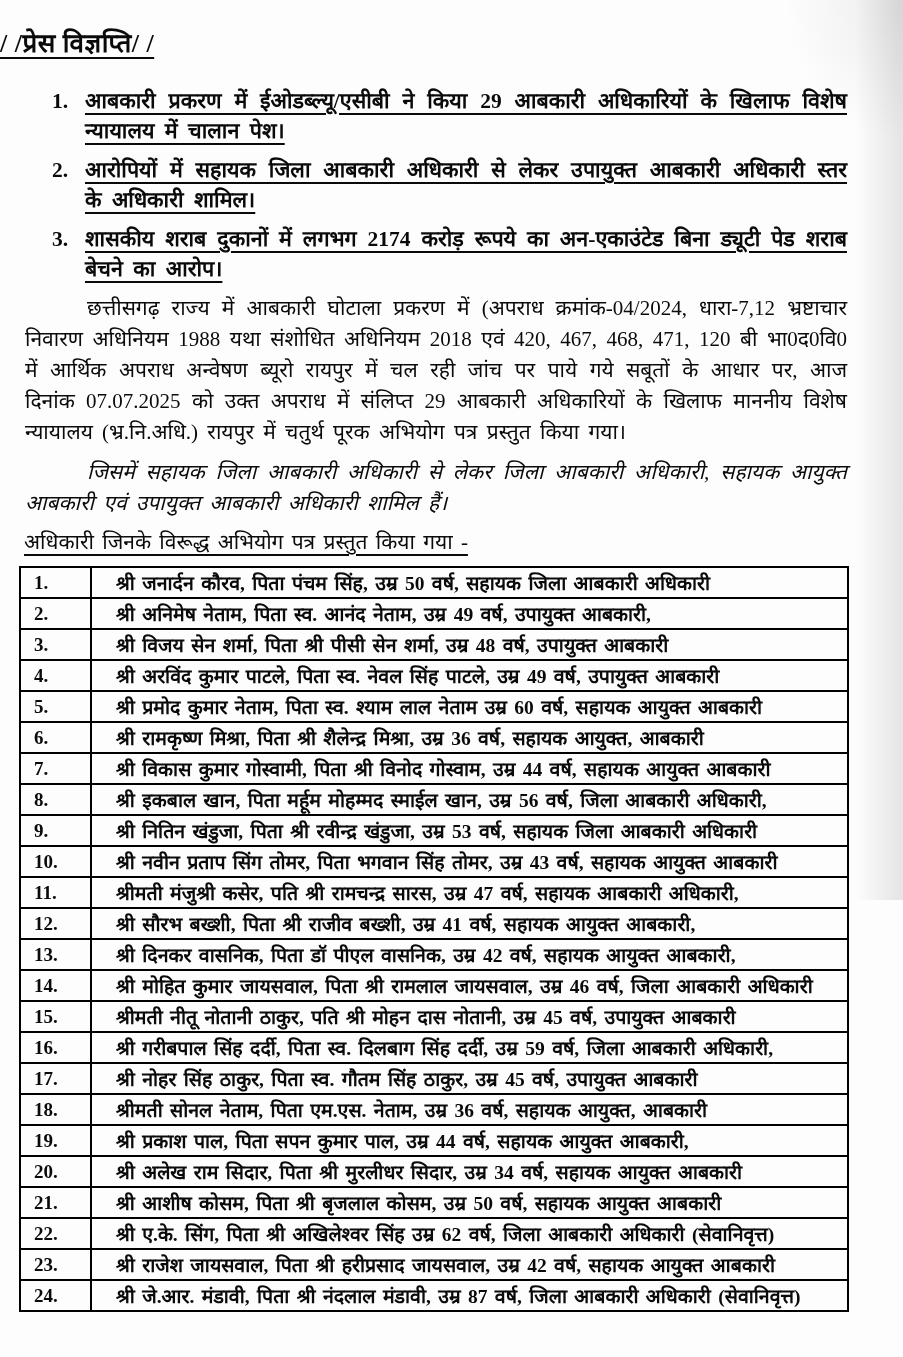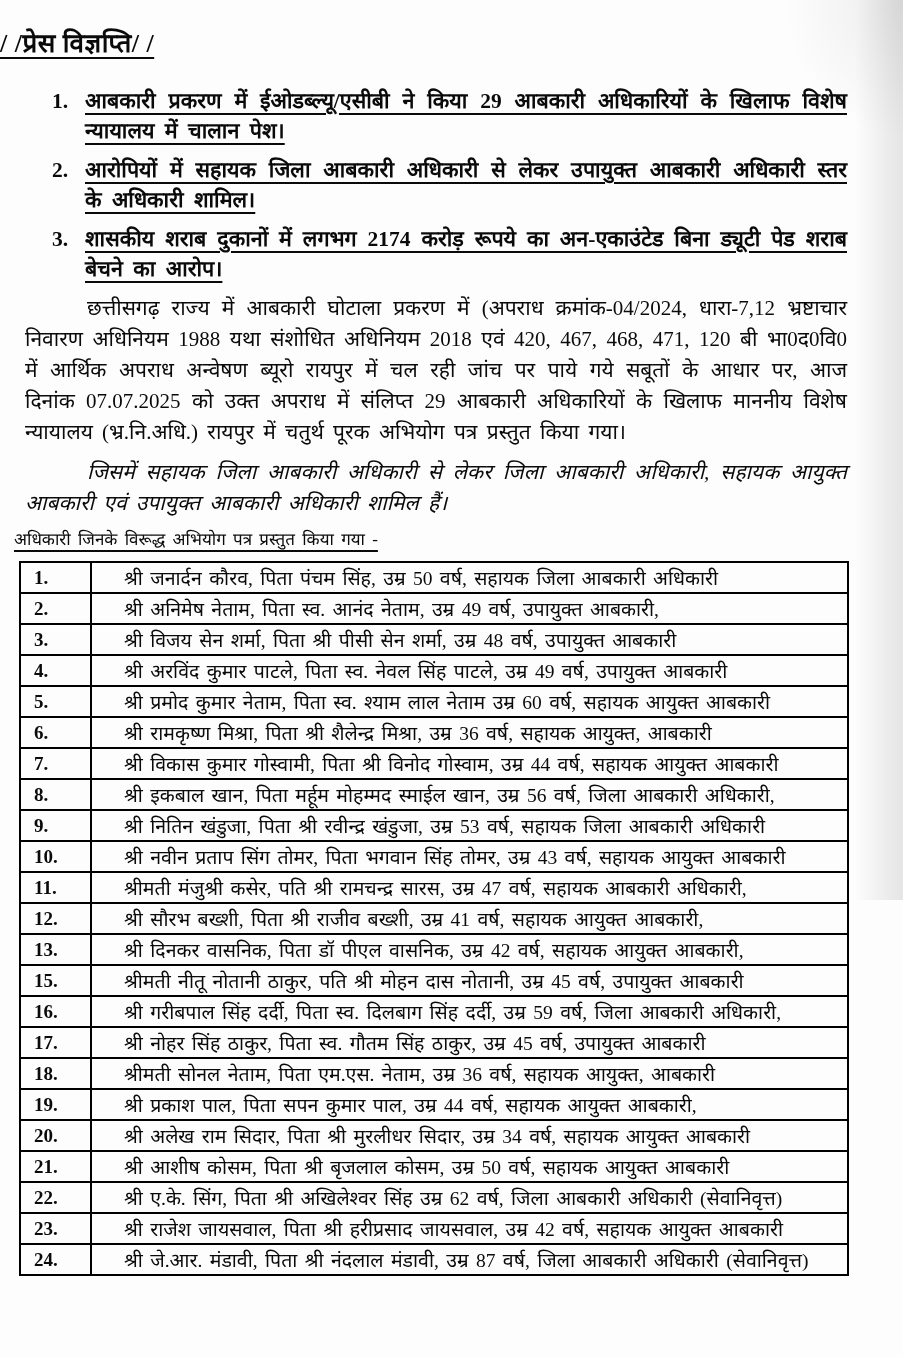--- a/index.html
+++ b/index.html
@@ -73,22 +73,22 @@
     text-align: justify;
     text-indent: 62px;
     font-size: 21px;
     line-height: 31px;
     word-spacing: 4px;
   }
   .para-1 { }
   .para-2 { margin-top: 9px; font-style: italic; }
 
   .table-heading {
-    margin: 8px 0 11px 14px;
-    font-size: 17px;
+    margin: 8px 0 11px 24px;
+    font-size: 21px;
     word-spacing: 3px;
     display: inline-block;
     text-decoration: underline;
     text-decoration-thickness: 1.5px;
     text-underline-offset: 5px;
   }
 
   table.officers {
     border-collapse: collapse;
     margin-left: 19px;
@@ -104,22 +104,23 @@
     overflow: hidden;
     white-space: nowrap;
   }
   table.officers td.sno {
     width: 56px;
     font-weight: 700;
     padding-left: 13px;
     font-size: 19px;
   }
   table.officers td.details {
-    padding-left: 32px;
+    padding-left: 24px;
     word-spacing: 2.5px;
+    font-weight: bold;
   }
 </style>
 </head>
 <body>
 
 <div class="page">
   <div class="scan-shade"></div>
   <div class="scan-shade-corner"></div>
 
   <h1 class="title"><span class="u">/ /प्रेस विज्ञप्ति/ /</span></h1>
@@ -194,20 +195,24 @@
         </tr>
         <tr>
           <td class="sno">12.</td>
           <td class="details">श्री सौरभ बख्शी, पिता श्री राजीव बख्शी, उम्र 41 वर्ष,  सहायक आयुक्त आबकारी,</td>
         </tr>
         <tr>
           <td class="sno">13.</td>
           <td class="details">श्री दिनकर वासनिक, पिता डॉ पीएल वासनिक, उम्र 42 वर्ष,  सहायक आयुक्त आबकारी,</td>
         </tr>
         <tr>
+          <td class="sno">14.</td>
+          <td class="details">श्री मोहित कुमार जायसवाल, पिता श्री रामलाल जायसवाल, उम्र 46 वर्ष,  जिला आबकारी अधिकारी</td>
+        </tr>
+        <tr>
           <td class="sno">15.</td>
           <td class="details">श्रीमती नीतू नोतानी ठाकुर, पति श्री मोहन दास नोतानी, उम्र 45 वर्ष, उपायुक्त आबकारी</td>
         </tr>
         <tr>
           <td class="sno">16.</td>
           <td class="details">श्री गरीबपाल सिंह दर्दी, पिता स्व. दिलबाग सिंह दर्दी, उम्र 59 वर्ष, जिला आबकारी अधिकारी,</td>
         </tr>
         <tr>
           <td class="sno">17.</td>
           <td class="details">श्री नोहर सिंह ठाकुर, पिता स्व. गौतम सिंह ठाकुर, उम्र 45 वर्ष, उपायुक्त आबकारी</td>

